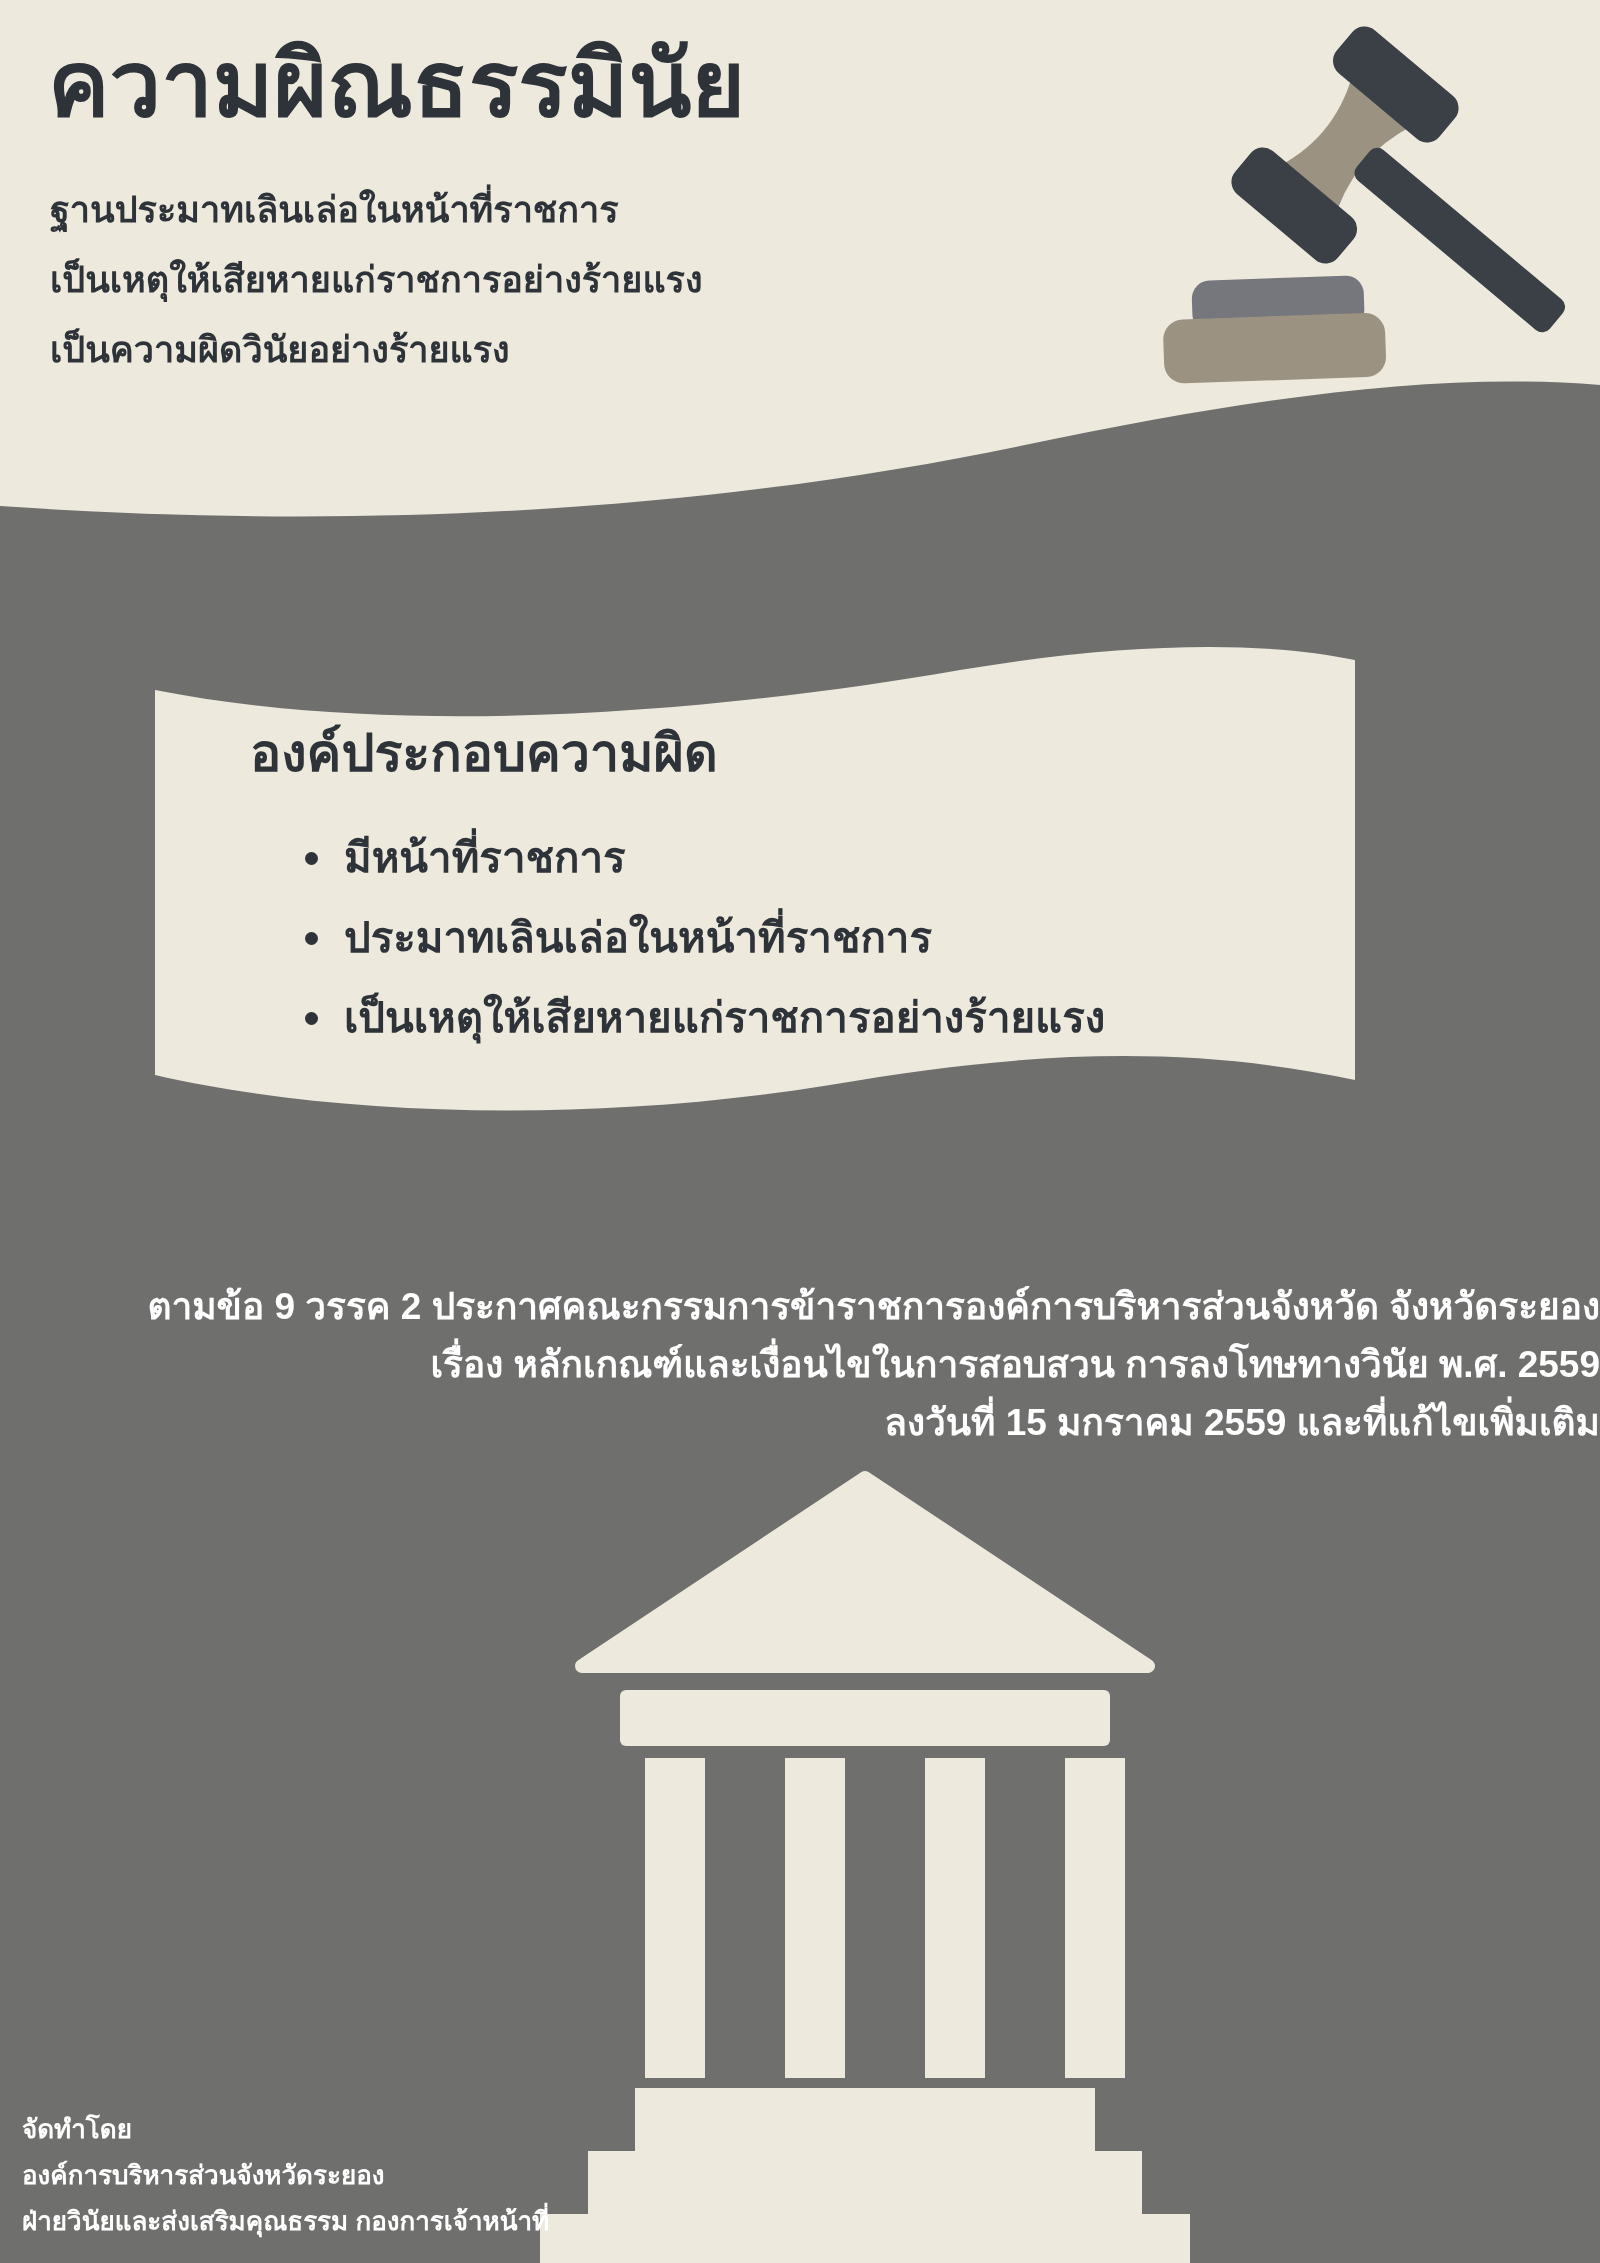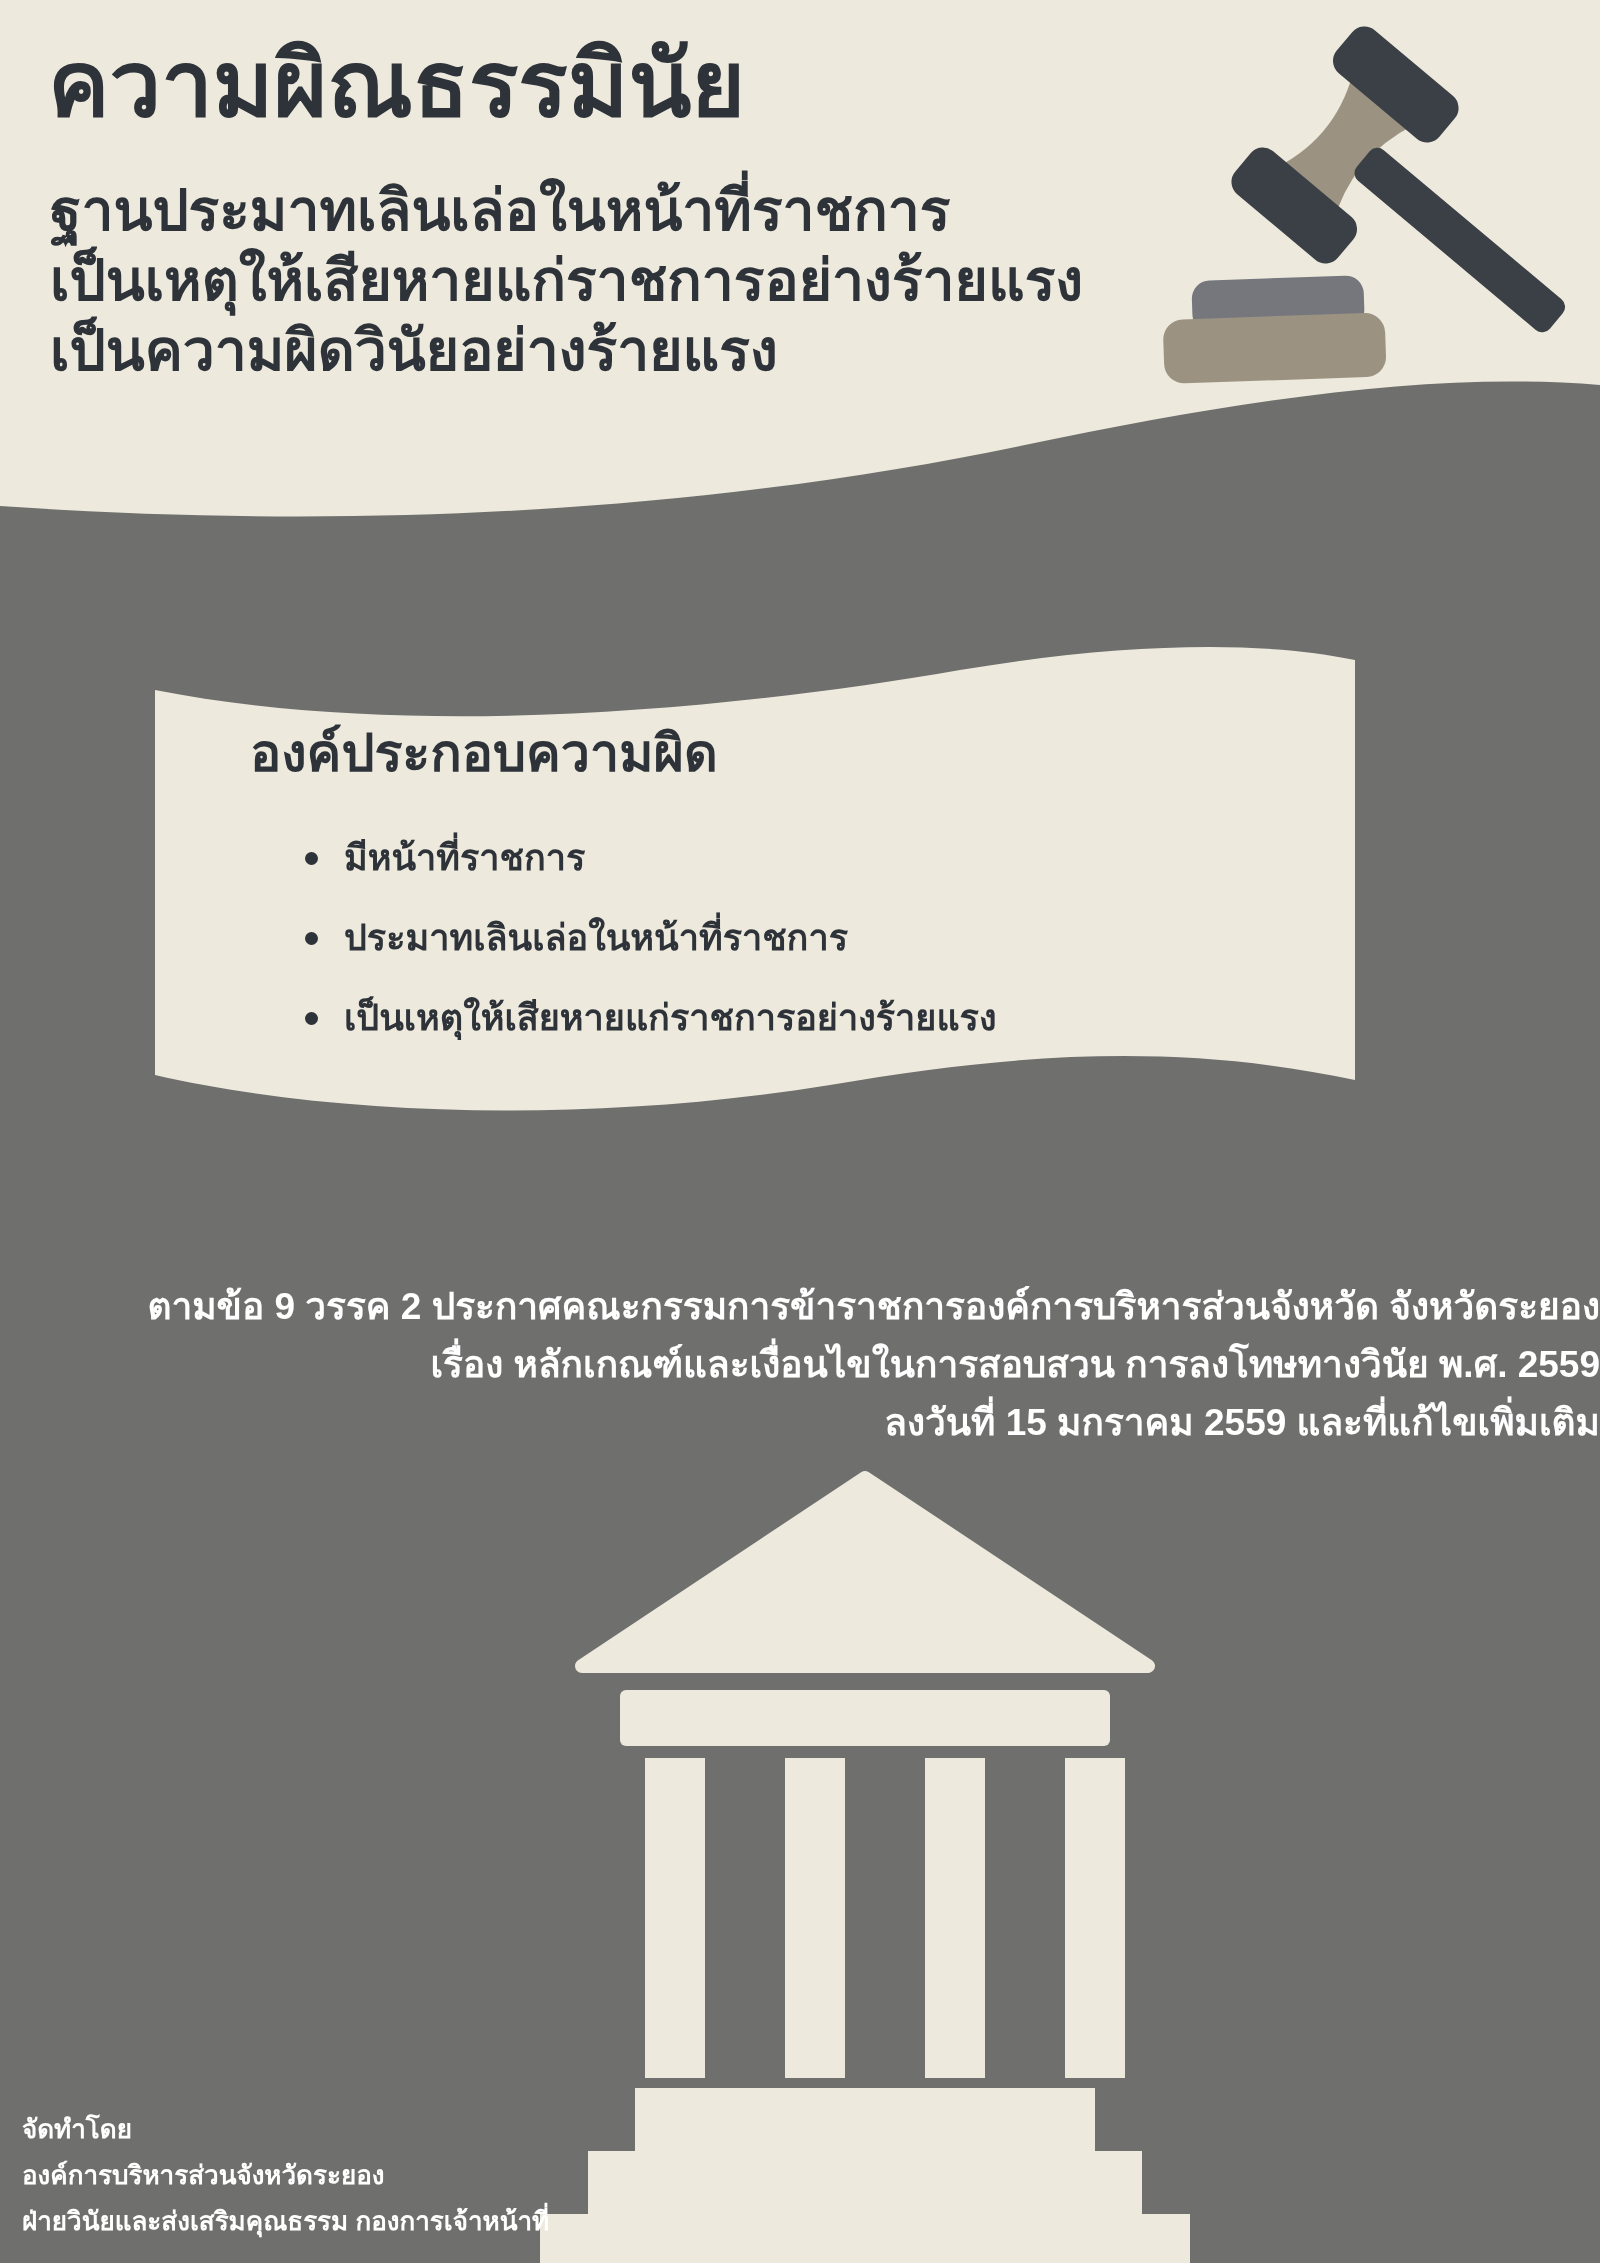--- a/index.html
+++ b/index.html
@@ -19,35 +19,35 @@
   .abs{position:absolute;}
 
   .title{
     left:48px;top:22px;width:1100px;
     font-size:92px;font-weight:800;line-height:1.35;
     color:var(--ink,#2E333A);
     letter-spacing:0px;
   }
   .subtitles{
     left:50px;top:175px;width:1060px;
-    font-size:57px;font-weight:700;line-height:70px;
+    font-size:36px;font-weight:700;line-height:70px;
     color:var(--ink,#2E333A);
   }
   .banner-content{
     left:250px;top:722px;width:1060px;
     color:var(--ink,#2E333A);
   }
   .banner-heading{
     font-size:52px;font-weight:800;line-height:1.2;
     margin:0 0 34px 0;
   }
   .banner-list{margin:0;padding:0;list-style:none;}
   .banner-item{
     display:flex;align-items:center;
-    font-size:36px;font-weight:800;line-height:80px;
+    font-size:42px;font-weight:800;line-height:80px;
     margin-left:55px;
   }
   .dot{
     width:13px;height:13px;border-radius:50%;
     background:var(--ink,#2E333A);
     margin-right:26px;flex:0 0 auto;
   }
   .reference{
     left:0;top:1278px;width:1600px;
     text-align:right;

